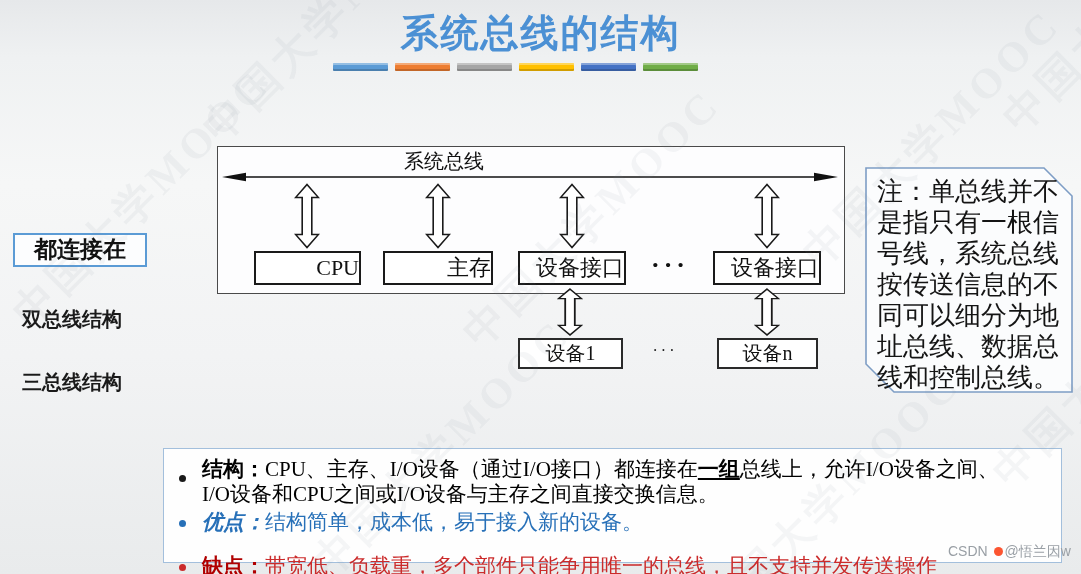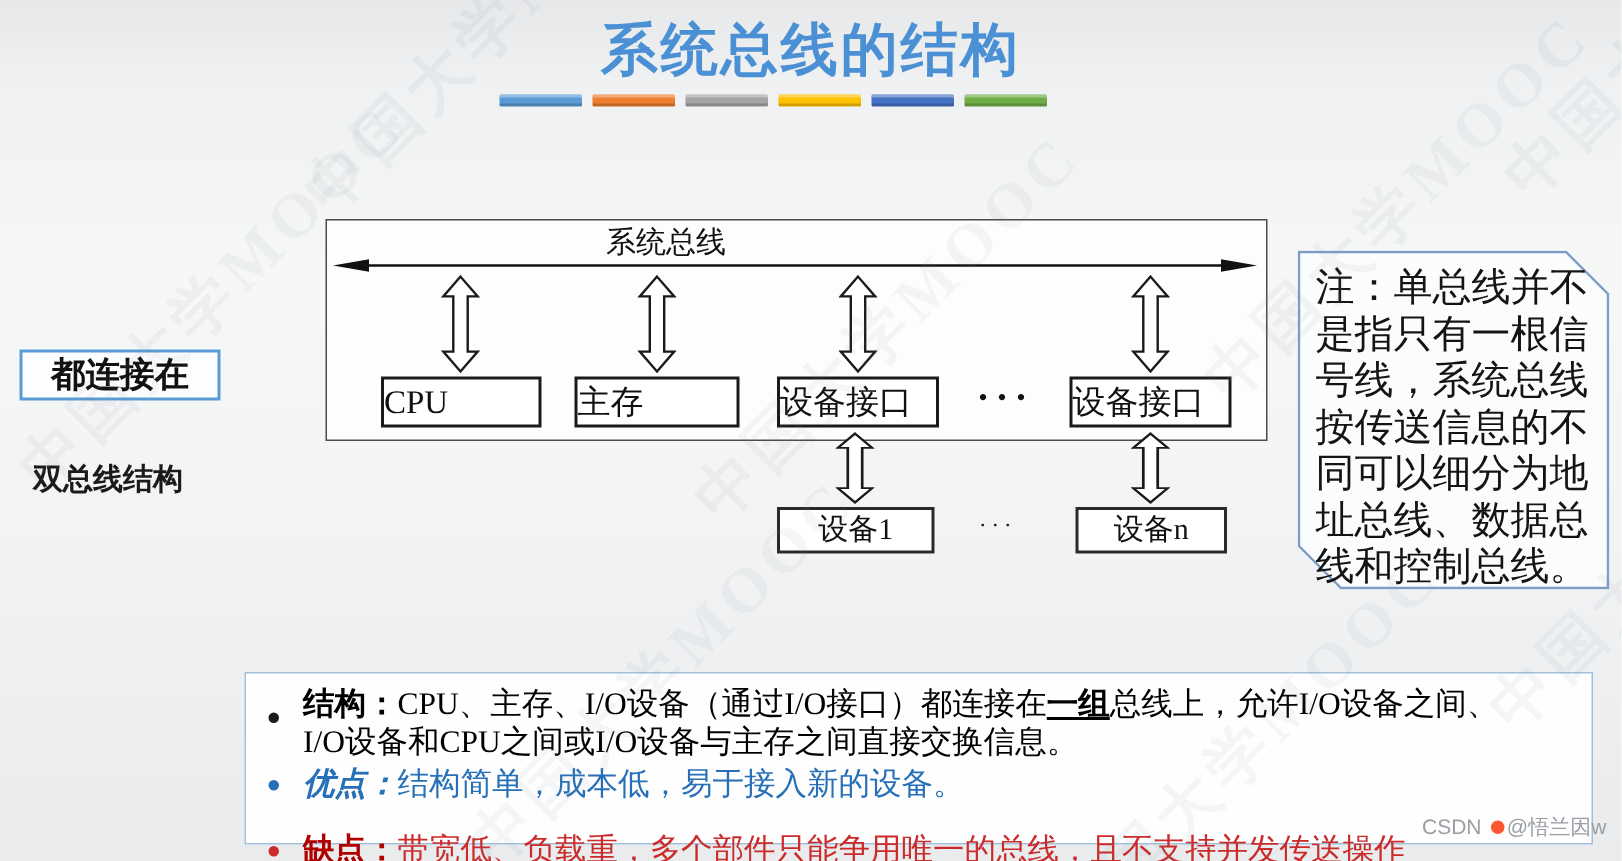--- a/index.html
+++ b/index.html
@@ -26,21 +26,21 @@
       font-size:23px;font-weight:700;color:#111;}
   .side-item{position:absolute;left:22px;font-size:20px;color:#1a1a1a;font-weight:bold;}
   .side-2{top:306px;} .side-3{top:369px;}
   
   .panel{position:absolute;left:217px;top:146px;width:626px;height:146px;
       background:#fdfdfe;border:1px solid #4a4a4a;}
   .bus-label{position:absolute;left:186px;top:1px;font-size:20px;color:#111;}
   .bus-line{position:absolute;left:2px;top:22px;}
   .varrow{position:absolute;}
   .cbox{position:absolute;top:104px;height:30px;border:2px solid #1a1a1a;background:#fff;
-      text-align:left;line-height:30px;font-size:22px;color:#111;}
+      text-align:right;line-height:30px;font-size:22px;color:#111;}
   .cbox-cpu{left:36px;width:103px;}
   .cbox-mem{left:165px;width:106px;}
   .cbox-if1{left:300px;width:104px;}
   .cbox-if2{left:495px;width:104px;}
   .dots-top{position:absolute;left:422px;top:102px;width:60px;text-align:center;
       font-size:26px;font-weight:700;letter-spacing:4px;color:#111;line-height:32px;}
   .dbox{position:absolute;height:27px;border:2px solid #2a2a2a;background:#fff;
       text-align:center;line-height:27px;font-size:20px;color:#111;z-index:4;}
   .dbox-1{left:518px;top:338px;width:101px;}
   .dbox-n{left:717px;top:338px;width:97px;}
@@ -74,20 +74,21 @@
     <span class="bar" style="background: rgb(91, 155, 213);"></span>
     <span class="bar" style="background: rgb(237, 125, 49);"></span>
     <span class="bar" style="background: rgb(165, 165, 165);"></span>
     <span class="bar" style="background: rgb(255, 192, 0);"></span>
     <span class="bar" style="background: rgb(68, 114, 196);"></span>
     <span class="bar" style="background: rgb(112, 173, 71);"></span>
   </div>
 
   <div class="side-active">都连接在</div>
   <div class="side-item side-2">双总线结构</div>
+  <div class="side-item side-3">三总线结构</div>
 
   <div class="panel">
     <div class="bus-label">系统总线</div>
 
     <svg class="bus-line" width="620" height="16" viewBox="0 0 620 16">
       <line x1="14" y1="8" x2="606" y2="8" stroke="#111" stroke-width="1.6"></line>
       <polygon points="2,8 26,3.8 26,12.2" fill="#111"></polygon>
       <polygon points="618,8 594,3.8 594,12.2" fill="#111"></polygon>
     </svg>
 

